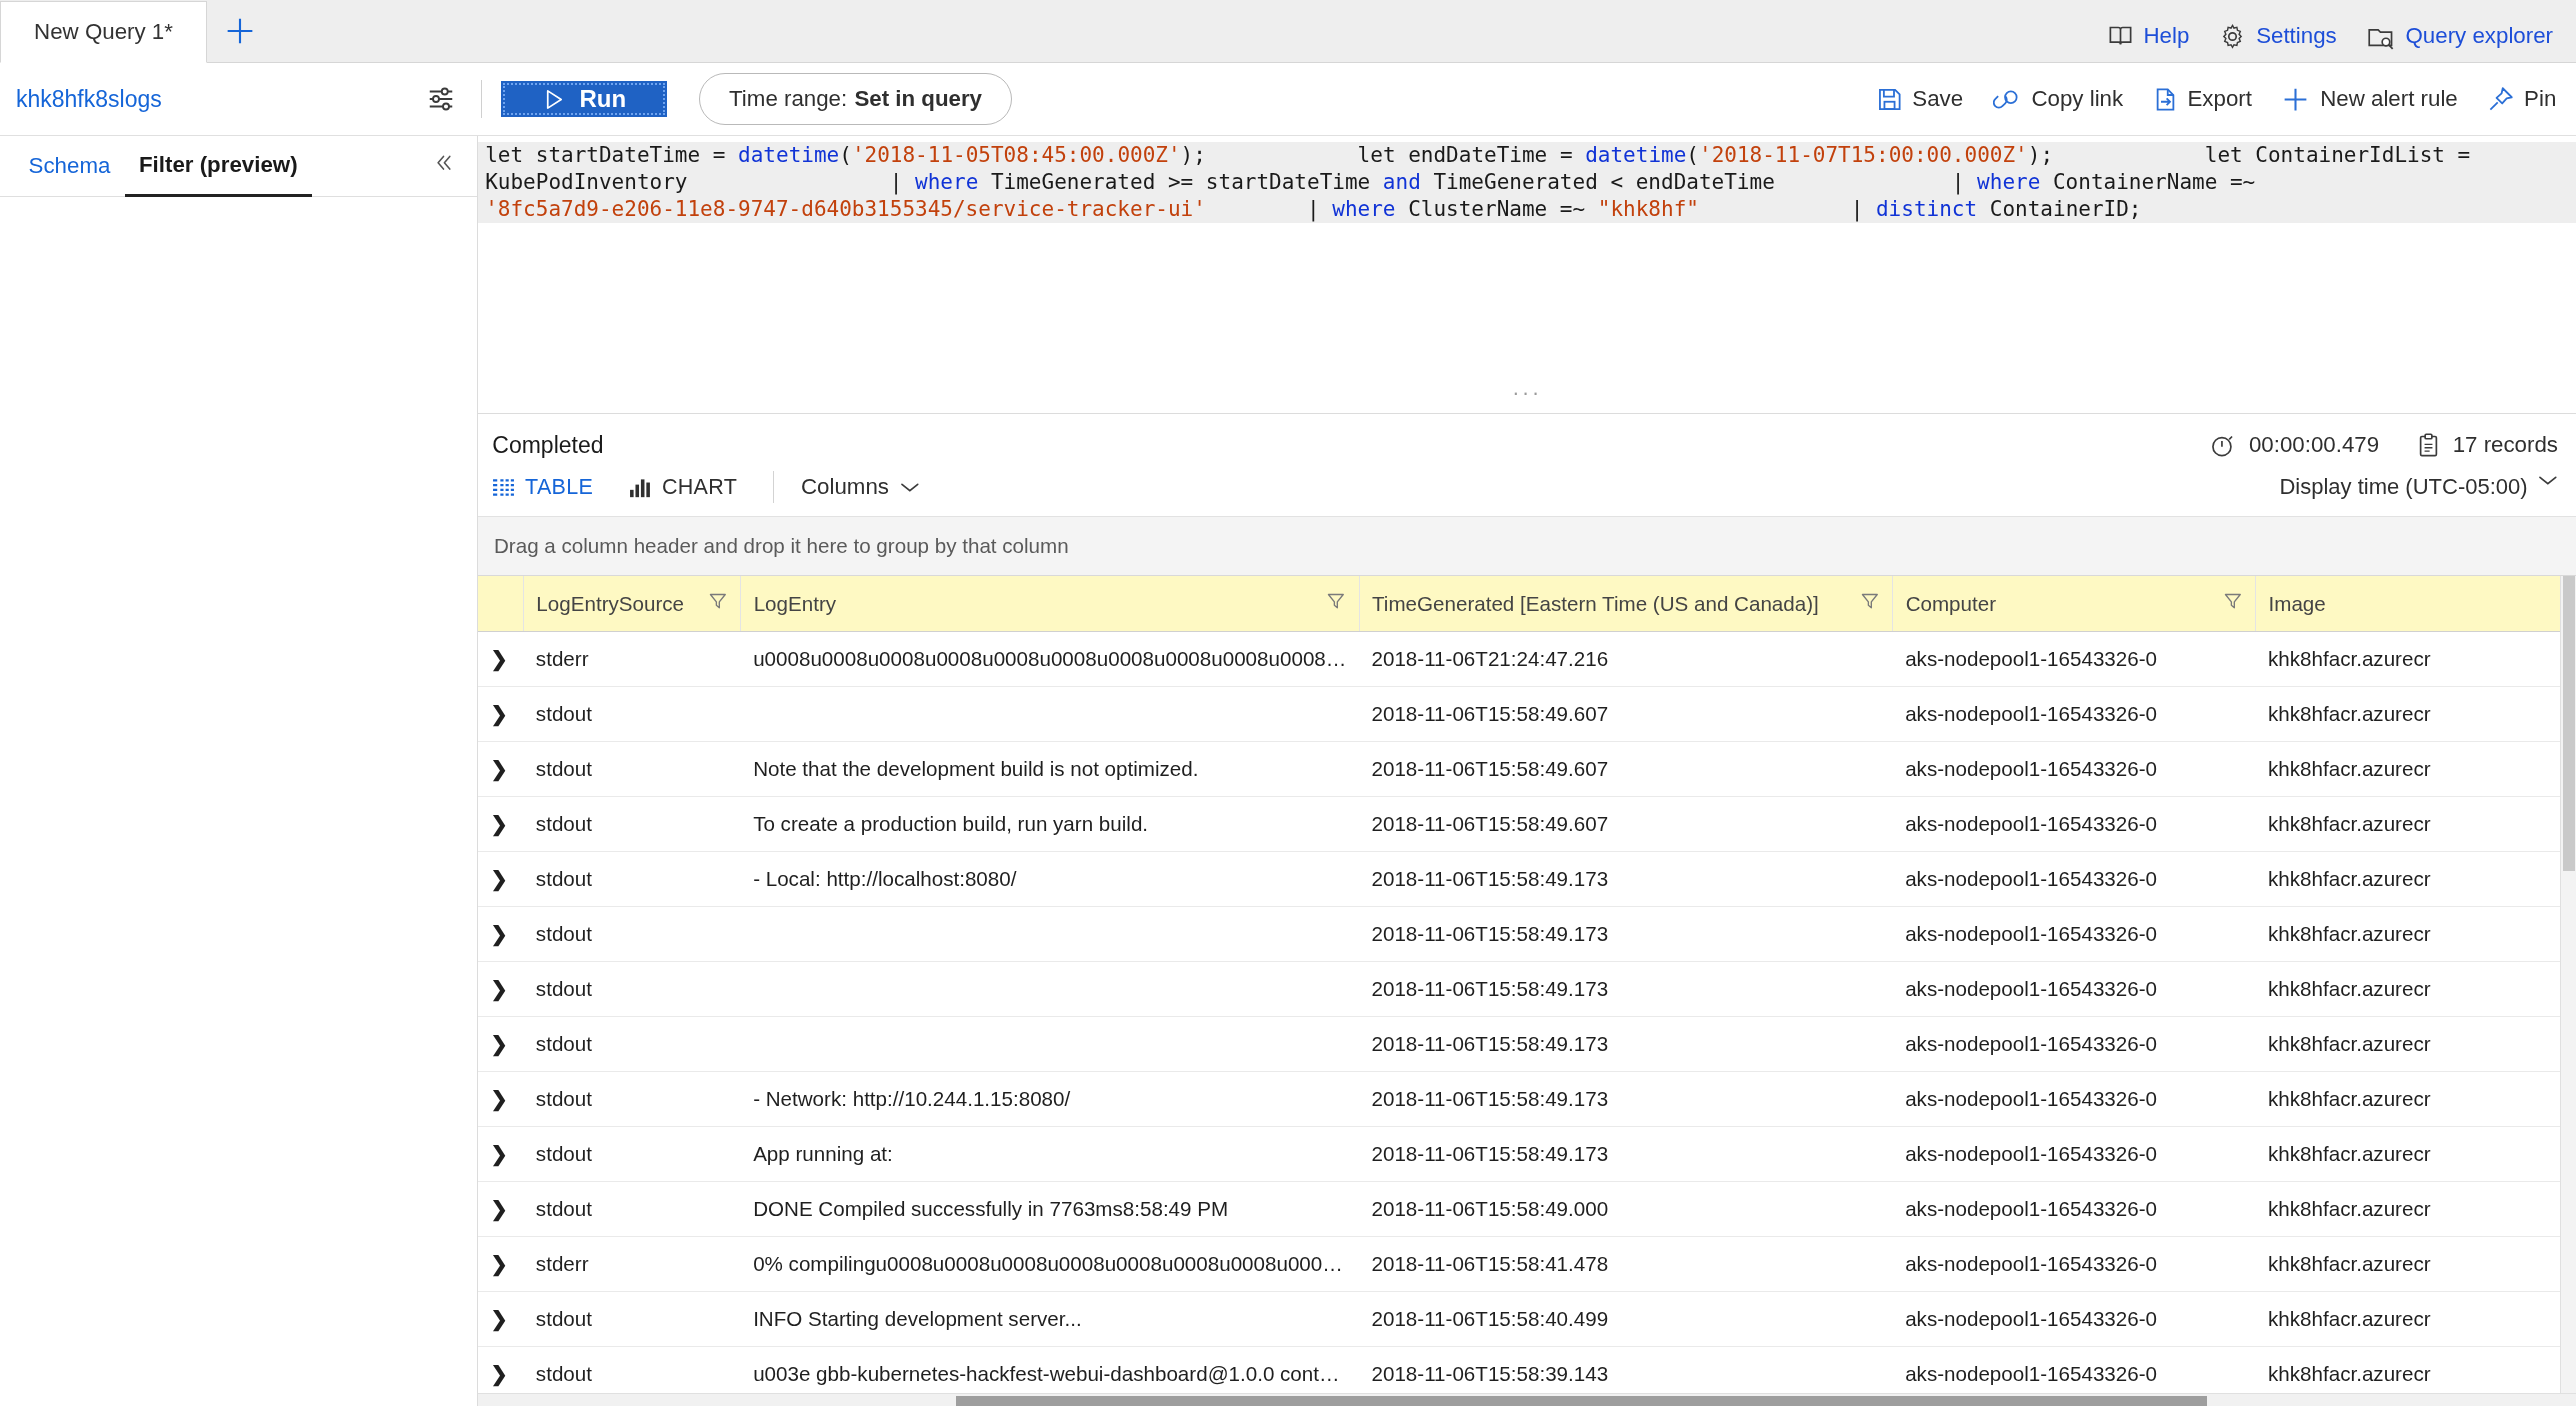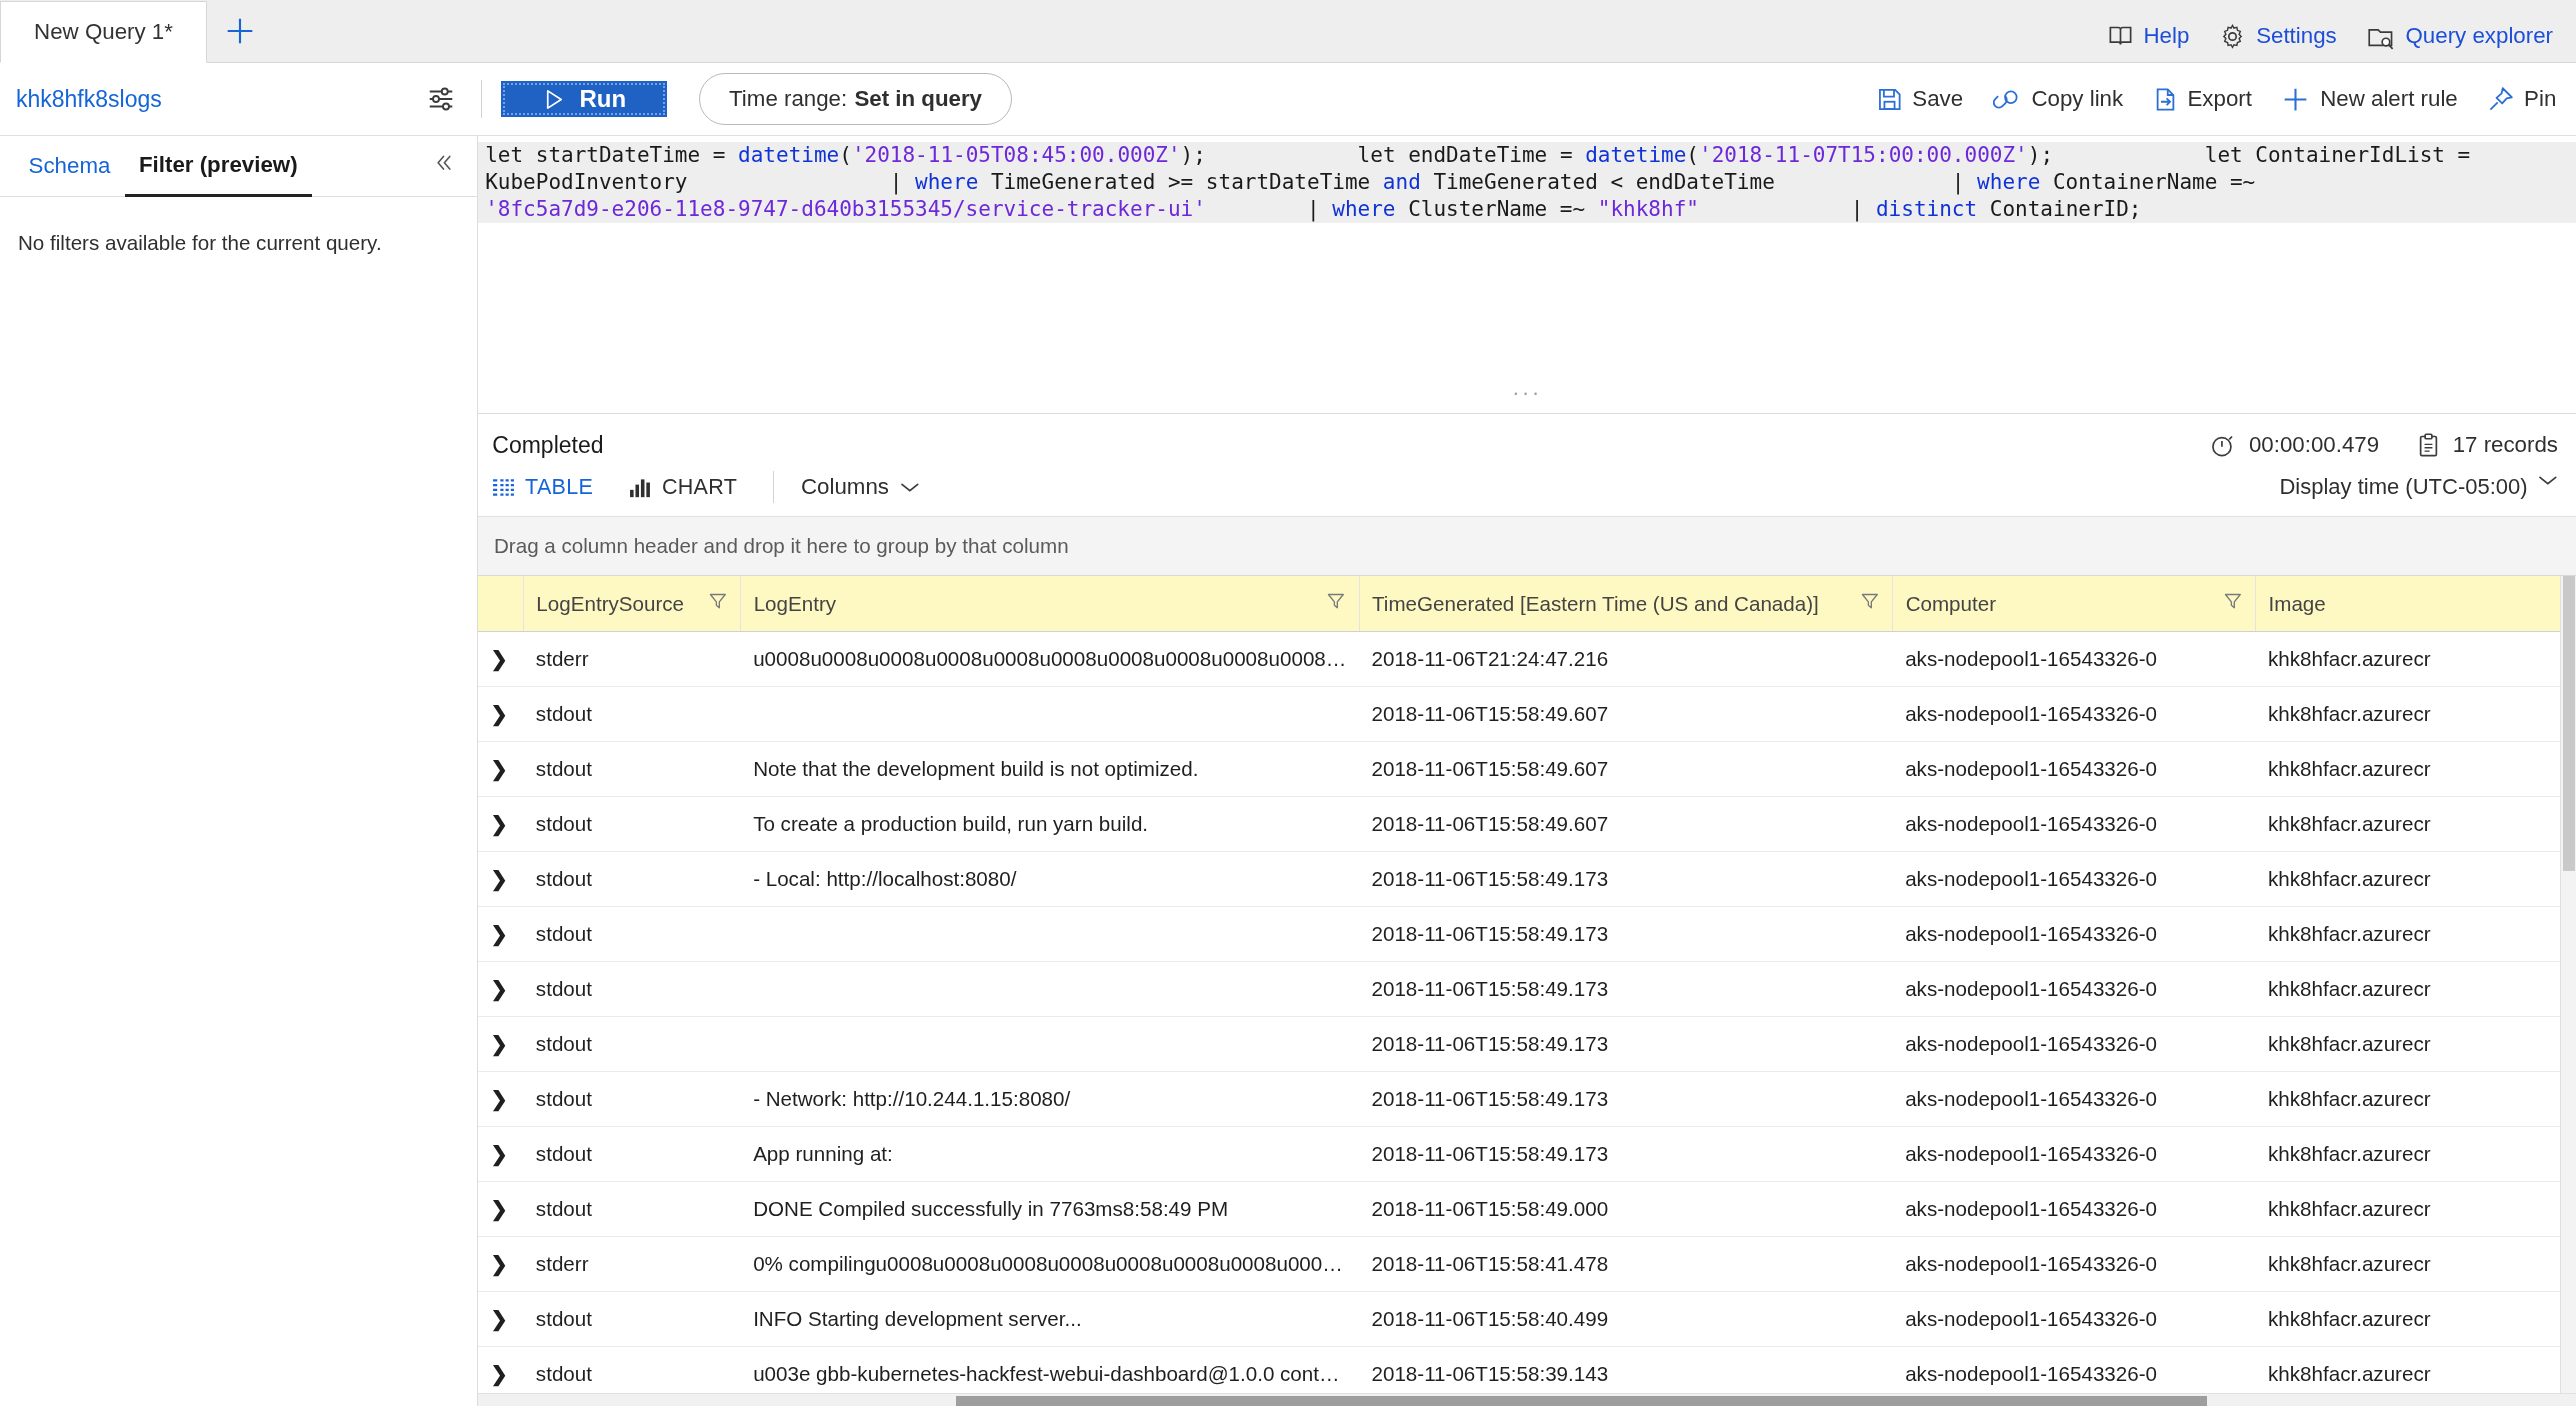--- a/index.html
+++ b/index.html
@@ -148,21 +148,21 @@
     font-size: 21px;
     line-height: 27px;
     white-space: pre;
     background: #eeeeee;
     display: block;
     width: max-content;
     min-width: 100%;
     padding-left: 7.2px;
   }
   .kw  { color: #1033d6; }
-  .str { color: #6d28d9; }
+  .str { color: #c2410c; }
   .fn  { color: #1033d6; }
   .pl  { color: #1a1a1a; }
   .editor-grip {
     position: absolute; bottom: 7.2px; left: 0; right: 0;
     text-align: center; color: #9a9a9a; font-size: 21.5px; letter-spacing: 2.7px;
   }
 
   
   .res-hdr {
     border-top: 0.9px solid #dcdcdc;
@@ -357,21 +357,20 @@
       </div>
       <div class="lp-tab active">
         <span>Filter (preview)</span>
       </div>
       <div class="lp-collapse">
         <svg width="25" height="21.5" viewBox="0 0 24 24">
           <path d="M12 5 L6 12 L12 19 M19 5 L13 12 L19 19" fill="none" stroke="#555" stroke-width="1.8" stroke-linecap="round" stroke-linejoin="round"></path>
         </svg>
       </div>
     </div>
-    <div class="lp-empty">No filters available for the current query.</div>
   </div>
 
   <div class="main">
 
     <div class="editor">
       <div id="query-lines">
           <div class="qline"><span class="pl">let startDateTime = </span><span class="fn">datetime</span><span class="pl">(</span><span class="str">'2018-11-05T08:45:00.000Z'</span><span class="pl">);            let endDateTime = </span><span class="fn">datetime</span><span class="pl">(</span><span class="str">'2018-11-07T15:00:00.000Z'</span><span class="pl">);            let ContainerIdList = </span></div>
           <div class="qline"><span class="pl">KubePodInventory                | </span><span class="kw">where</span><span class="pl"> TimeGenerated &gt;= startDateTime </span><span class="kw">and</span><span class="pl"> TimeGenerated &lt; endDateTime              | </span><span class="kw">where</span><span class="pl"> ContainerName =~</span></div>
           <div class="qline"><span class="str">'8fc5a7d9-e206-11e8-9747-d640b3155345/service-tracker-ui'</span><span class="pl">        | </span><span class="kw">where</span><span class="pl"> ClusterName =~ </span><span class="str">"khk8hf"</span><span class="pl">            | </span><span class="kw">distinct</span><span class="pl"> ContainerID;</span></div>
         </div>

